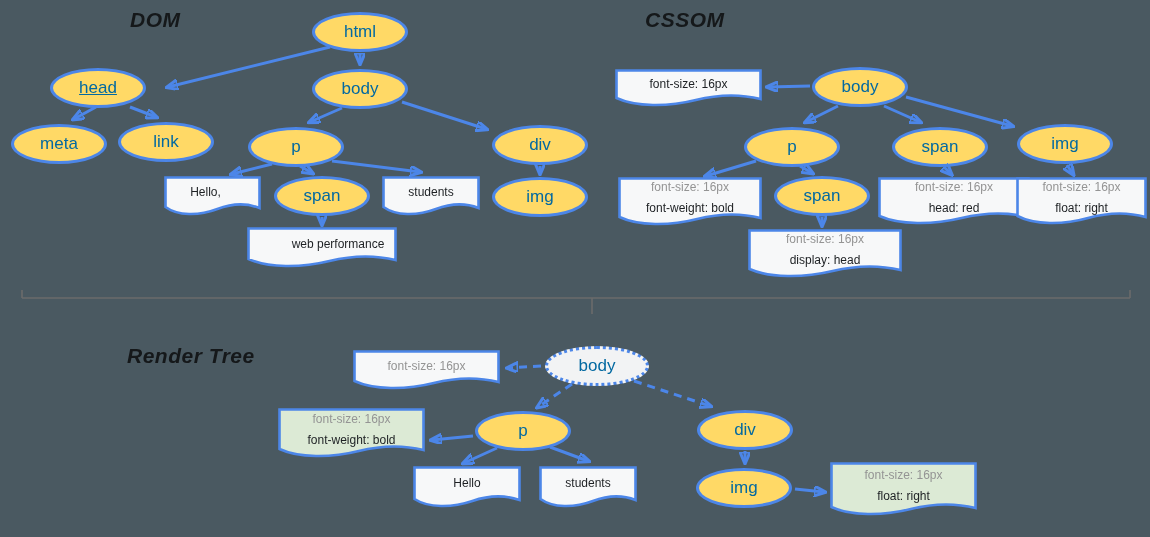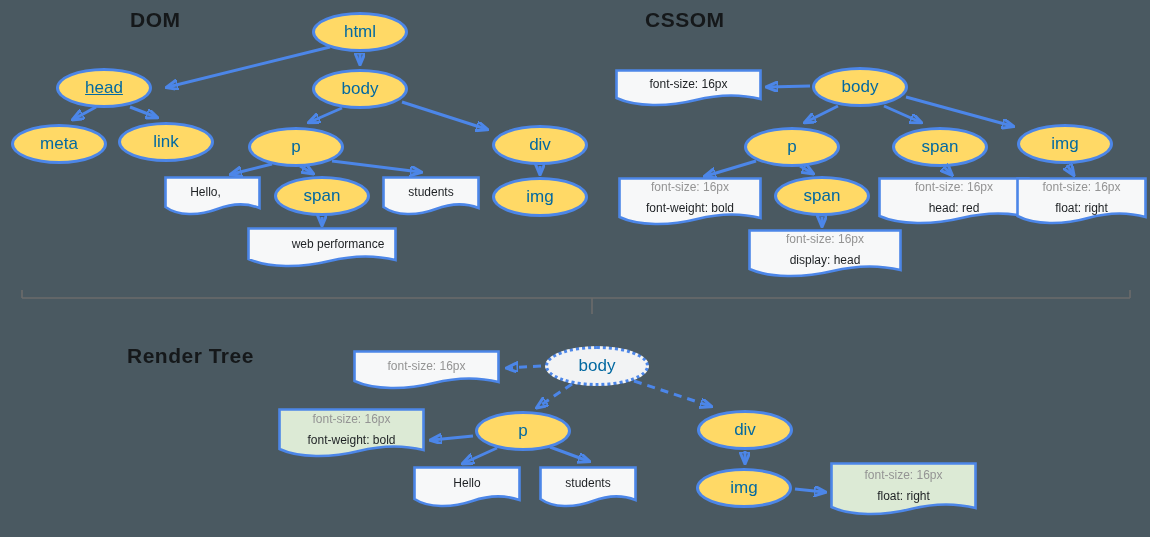--- a/index.html
+++ b/index.html
@@ -5,21 +5,21 @@
   html,body{margin:0;padding:0;}
   body{
     width:1150px;height:537px;
     background:#4A5961;
     font-family:"Liberation Sans", sans-serif;
     position:relative;overflow:hidden;
   }
   .stage{position:absolute;left:0;top:0;width:1150px;height:537px;}
   .title{
     position:absolute;
-    font-size:21px;font-weight:bold;
+    font-size:21px;font-weight:bold;font-style:italic;
     color:#15181a;letter-spacing:.5px;z-index:2;
   }
   .node{
     position:absolute;
     background:#FFD966;
     border:3px solid #4C86E8;
     border-radius:50%;
     display:flex;align-items:center;justify-content:center;
     box-sizing:border-box;
     z-index:2;
@@ -88,21 +88,21 @@
     <line x1="550" y1="447" x2="588" y2="461" marker-end="url(#ah)"></line>
     <line x1="745" y1="451" x2="745" y2="462" marker-end="url(#ah)"></line>
     <line x1="795" y1="489" x2="824" y2="492" marker-end="url(#ah)"></line>
   </svg>
 
   <div class="title" style="left:130px;top:8px;">DOM</div>
 
   <div class="node" style="left:312px;top:12px;width:96px;height:40px;">
     <span>html</span>
     </div>
-  <div class="node" style="left:56px;top:68px;width:96px;height:40px;text-decoration:underline;">
+  <div class="node" style="left:50px;top:68px;width:96px;height:40px;text-decoration:underline;">
     <span>head</span>
     </div>
   <div class="node" style="left:312px;top:69px;width:96px;height:40px;">
     <span>body</span>
     </div>
   <div class="node" style="left:118px;top:122px;width:96px;height:40px;">
     <span>link</span>
     </div>
   <div class="node" style="left:11px;top:124px;width:96px;height:40px;">
     <span>meta</span>

